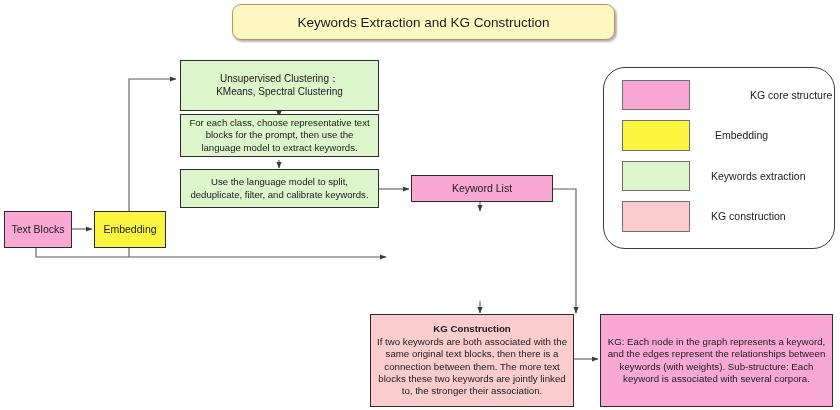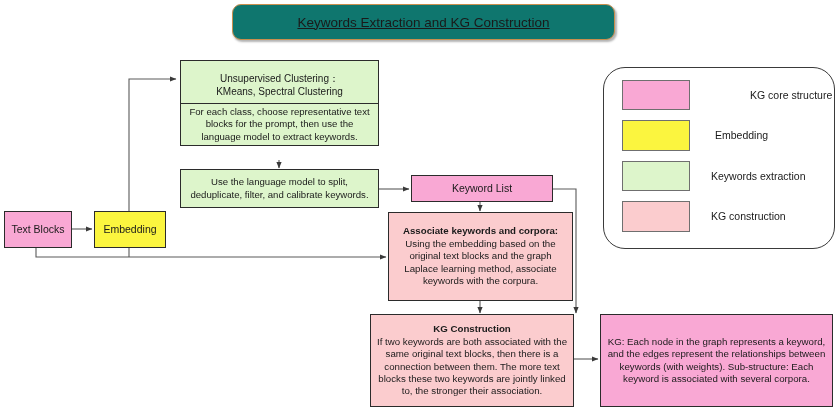--- a/index.html
+++ b/index.html
@@ -17,25 +17,24 @@
     display:flex;align-items:center;justify-content:center;
     text-align:center;color:#1a1a1a;
     line-height:1.28;
     padding:8px 5px;
   }
   .node .txt{width:100%;}
   .node .hd{font-weight:bold;display:block;}
 
   .title-box{
     position:absolute;box-sizing:border-box;
-    background:#0f766e;border:1px solid #c98f4e;border-radius:9px;
+    background:#fef9c3;border:1px solid #c98f4e;border-radius:9px;
     display:flex;align-items:center;justify-content:center;
     font-size:13.5px;color:#1a1a1a;
     box-shadow:1.5px 2px 2px rgba(90,90,90,.45);
-    text-decoration:underline;
   }
 
   .legend-box{
     position:absolute;box-sizing:border-box;
     background:#ffffff;border:1.2px solid #3a3a3a;border-radius:22px;
   }
   .swatch{position:absolute;box-sizing:border-box;border:1px solid #6f6f6f;}
   .legend-label{position:absolute;font-size:10.5px;color:#1a1a1a;white-space:nowrap;}
 
   .cyan{background:#f9a8d4;}
@@ -99,38 +98,32 @@
     <span class="txt">Embedding</span>
   </div>
 
   <div class="node green" style="left:180px;top:60px;width:199px;height:51px;font-size:10px;">
     <span class="txt">
       <span>Unsupervised Clustering：</span><br>
       <span>KMeans, Spectral Clustering</span>
     </span>
   </div>
 
-  <div class="node green" style="left:180px;top:103px;width:199px;height:43px;font-size:9.6px;">
+  <div class="node green" style="left:180px;top:114px;width:199px;height:43px;font-size:9.6px;">
     <span class="txt">For each class, choose representative text blocks for the prompt, then use the language model to extract keywords.</span>
   </div>
 
   <div class="node green" style="left:180px;top:169px;width:199px;height:39px;font-size:9.6px;">
     <span class="txt">Use the language model to split, deduplicate, filter, and calibrate keywords.</span>
   </div>
 
   <div class="node cyan" style="left:411px;top:175px;width:142px;height:27px;font-size:10.5px;">
     <span class="txt">Keyword List</span>
   </div>
 
-  <div class="node pink" style="left:388px;top:212px;width:185px;height:89px;font-size:9.7px;">
-    <span class="txt">
-      <span class="hd">Associate keywords and corpora:</span>
-      <span>Using the embedding based on the original text blocks and the graph Laplace learning method, associate keywords with the corpura.</span>
-    </span>
-  </div>
 
   <div class="node pink" style="left:370px;top:314px;width:204px;height:93px;font-size:9.7px;">
     <span class="txt">
       <span class="hd">KG Construction</span>
       <span>If two keywords are both associated with the same original text blocks, then there is a connection between them. The more text blocks these two keywords are jointly linked to, the stronger their association.</span>
     </span>
   </div>
 
   <div class="node cyan" style="left:600px;top:314px;width:233px;height:93px;font-size:9.7px;">
     <span class="txt">KG: Each node in the graph represents a keyword, and the edges represent the relationships between keywords (with weights). Sub-structure: Each keyword is associated with several corpora.</span>

